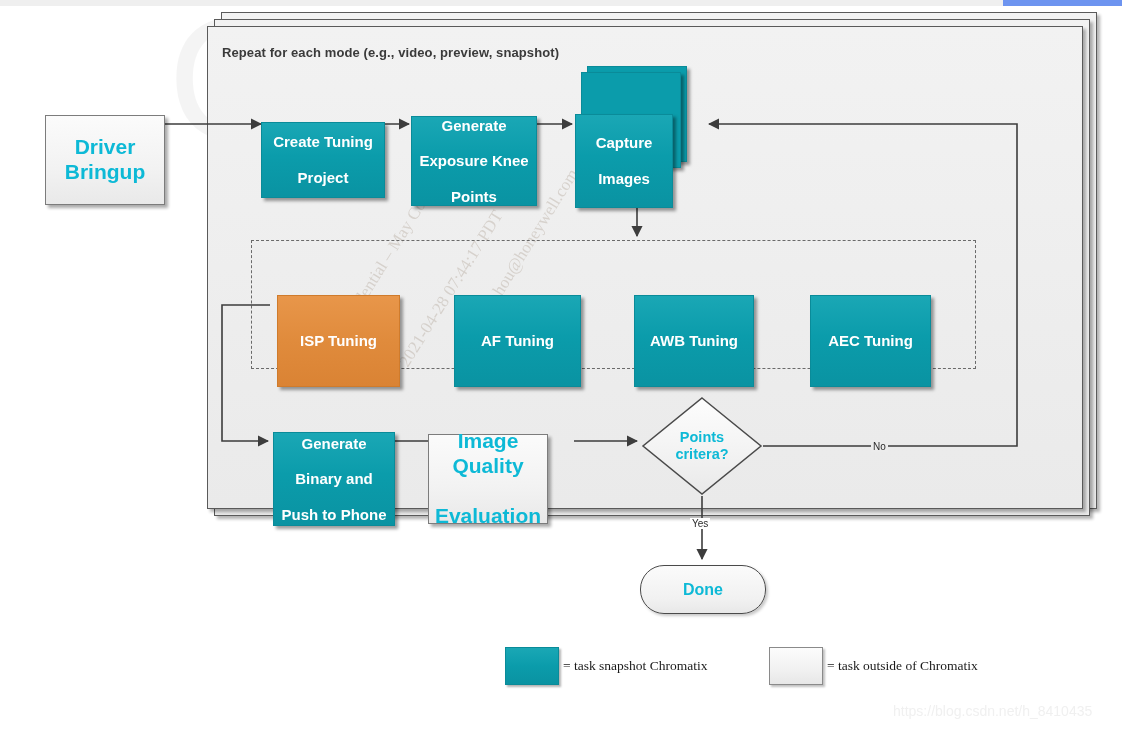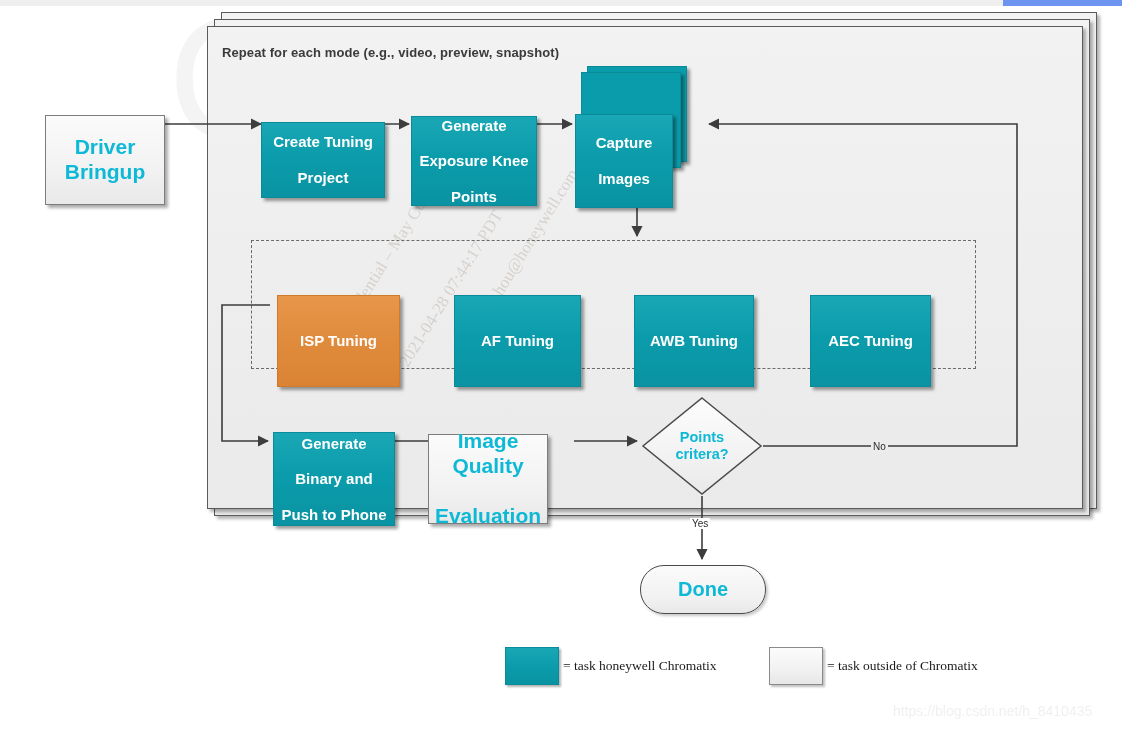--- a/index.html
+++ b/index.html
@@ -87,21 +87,21 @@
     pointer-events:none;
   }
 
   
   .terminator{
     position:absolute;left:640px;top:565px;width:124px;height:47px;
     border-radius:24px;
     background:linear-gradient(to bottom,#fbfbfb 0%,#f1f1f1 70%,#e8e8e8 100%);
     border:1.4px solid #4a4a4a;
     display:flex;align-items:center;justify-content:center;
-    color:#0db9d6;font-weight:bold;font-size:20px;
+    color:#0db9d6;font-weight:bold;font-size:16px;
     box-shadow:2px 2px 3px rgba(0,0,0,0.22);
   }
 
   
   .edge-label{
     position:absolute;font-size:10px;color:#2b2b2b;
     background:#ececec;padding:0 2px;font-family:"Liberation Sans", sans-serif;text-align:right;
   }
 
   
@@ -272,20 +272,20 @@
   </div>
 
   <div class="edge-label" style="left:871px;top:441px;">No</div>
   <div class="edge-label" style="left:690px;top:518px;background:#ffffff;">Yes</div>
 
   <div class="terminator">
     <span>Done</span>
   </div>
 
   <div class="legend-swatch-teal"></div>
-  <div class="legend-text legend-text-1">= task honeywell Chromatix</div>
+  <div class="legend-text legend-text-1">= task snapshot Chromatix</div>
 
   <div class="legend-swatch-white"></div>
   <div class="legend-text legend-text-2">= task outside of Chromatix</div>
 
   <div class="wm-csdn">https://blog.csdn.net/h_8410435</div>
 
 </div>
 
 </body></html>

